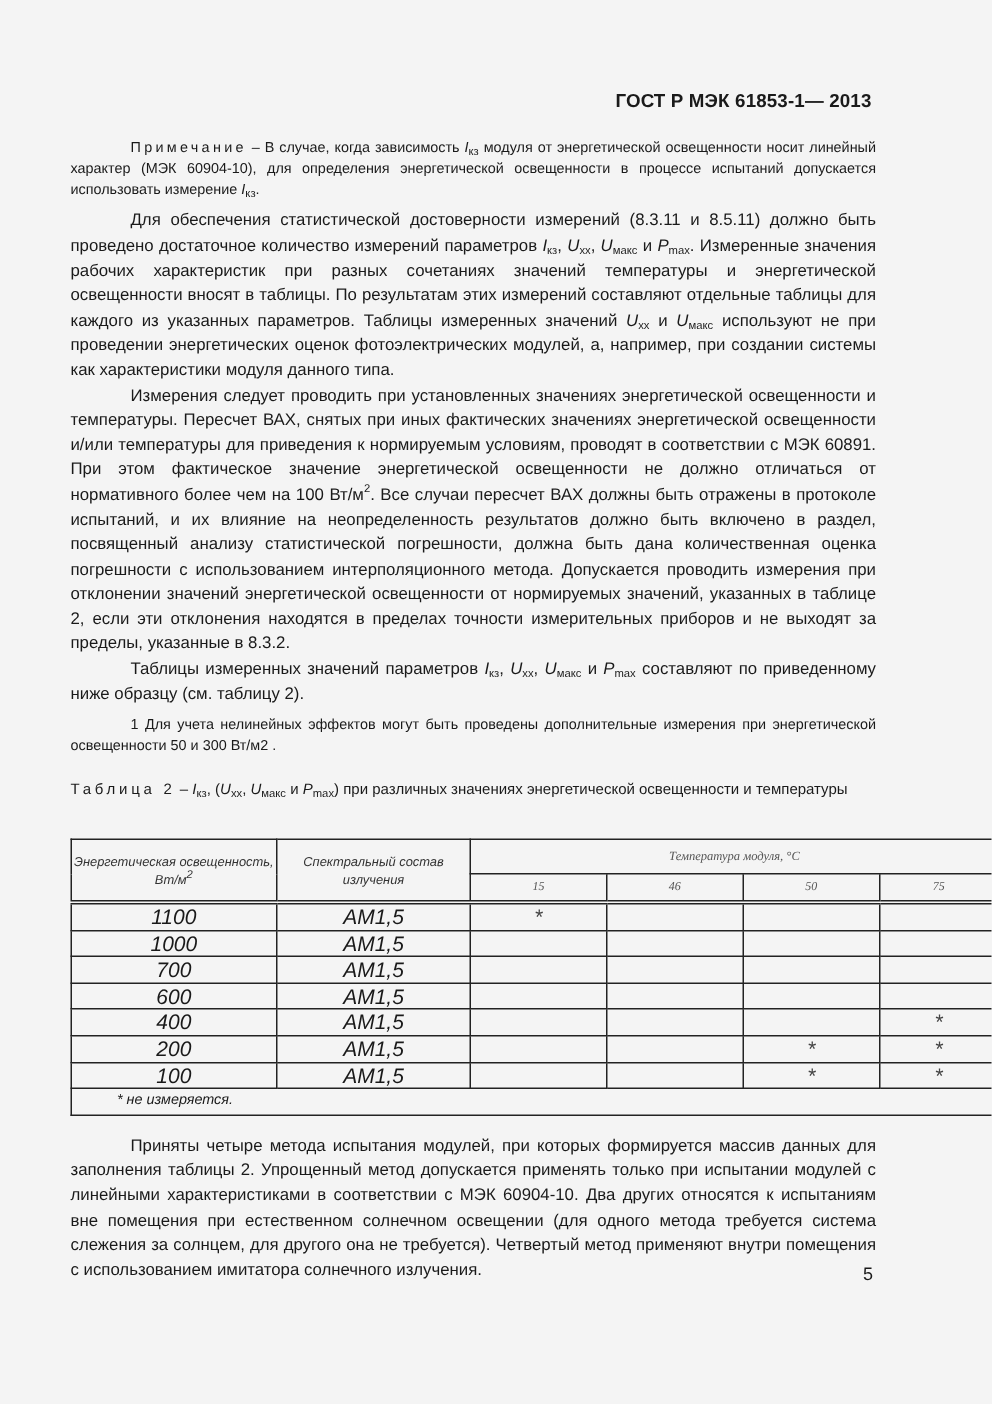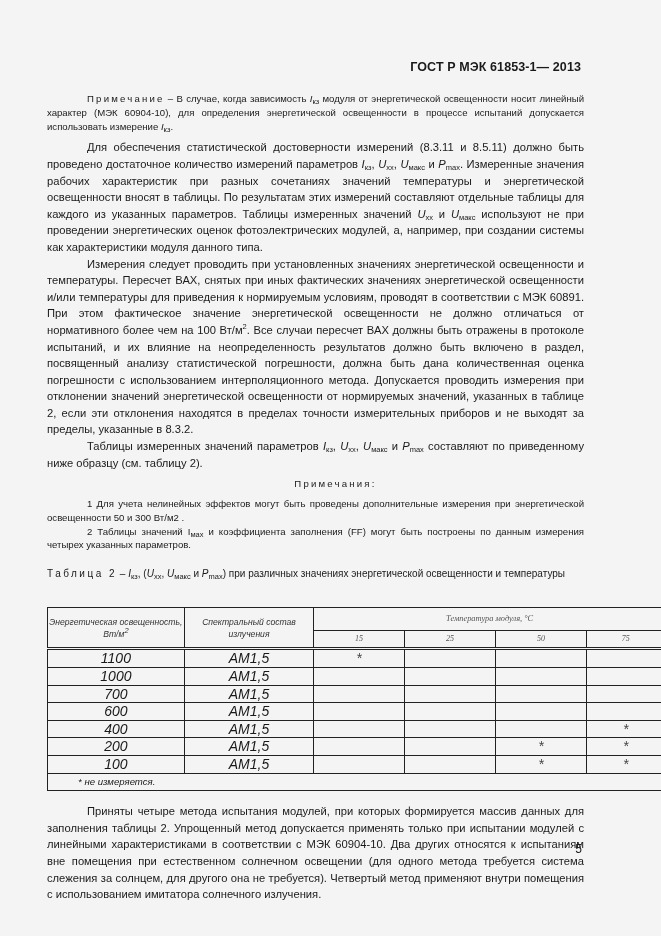--- a/index.html
+++ b/index.html
@@ -38,45 +38,43 @@
 
 
   <p class="note ind gap6"><span class="spaced">Примечание</span><span> – В случае, когда зависимость </span><i>I</i><sub>кз</sub><span> модуля от энергетической освещенности носит линейный характер (МЭК 60904-10), для определения энергетической освещенности в процессе испытаний допускается использовать измерение </span><i>I</i><sub>кз</sub><span>.</span></p>
 
   <p class="ind gap6"><span>Для обеспечения статистической достоверности измерений (8.3.11 и 8.5.11) должно быть проведено достаточное количество измерений параметров </span><i>I</i><sub>кз</sub><span>, </span><i>U</i><sub>хх</sub><span>, </span><i>U</i><sub>макс</sub><span> и </span><i>P</i><sub>max</sub><span>. Измеренные значения рабочих характеристик при разных сочетаниях значений температуры и энергетической освещенности вносят в таблицы. По результатам этих измерений составляют отдельные таблицы для каждого из указанных параметров. Таблицы измеренных значений </span><i>U</i><sub>хх</sub><span> и </span><i>U</i><sub>макс</sub><span> используют не при проведении энергетических оценок фотоэлектрических модулей, а, например, при создании системы как характеристики модуля данного типа.</span></p>
 
   <p class="ind"><span>Измерения следует проводить при установленных значениях энергетической освещенности и температуры. Пересчет ВАХ, снятых при иных фактических значениях энергетической освещенности и/или температуры для приведения к нормируемым условиям, проводят в соответствии с МЭК 60891. При этом фактическое значение энергетической освещенности не должно отличаться от нормативного более чем на 100 Вт/м</span><sup>2</sup><span>. Все случаи пересчет ВАХ должны быть отражены в протоколе испытаний, и их влияние на неопределенность результатов должно быть включено в раздел, посвященный анализу статистической погрешности, должна быть дана количественная оценка погрешности с использованием интерполяционного метода. Допускается проводить измерения при отклонении значений энергетической освещенности от нормируемых значений, указанных в таблице 2, если эти отклонения находятся в пределах точности измерительных приборов и не выходят за пределы, указанные в 8.3.2.</span></p>
 
   <p class="ind"><span>Таблицы измеренных значений параметров </span><i>I</i><sub>кз</sub><span>, </span><i>U</i><sub>хх</sub><span>, </span><i>U</i><sub>макс</sub><span> и </span><i>P</i><sub>max</sub><span> составляют по приведенному ниже образцу (см. таблицу 2).</span></p>
 
-  <p class="note ind gap6 spaced">Примечания:</p>
 
   <p class="note ind gap6">1 Для учета нелинейных эффектов могут быть проведены дополнительные измерения при энергетической освещенности 50 и 300 Вт/м2 .</p>
-  <p class="note ind"><span>2 Таблицы значений I</span><sub>мах</sub><span> и коэффициента заполнения (FF) могут быть построены по данным измерения четырех указанных параметров.</span></p>
 
   <div class="tcap"><span class="spaced">Таблица 2</span><span> – </span><i>I</i><sub>кз</sub><span>, </span>(<i>U</i><sub>хх</sub><span>, </span><i>U</i><sub>макс</sub><span> и </span><i>P</i><sub>max</sub>)<span> при различных значениях энергетической освещенности и температуры</span></div>
 
   <table>
     <colgroup>
         <col style="width:112px">
         <col style="width:106px">
         <col style="width:74px">
         <col style="width:75px">
         <col style="width:74px">
         <col style="width:65px">
       </colgroup>
     <tbody>
         <tr class="hdr1">
       <th rowspan="2" class="thead-small"><span>Энергетическая освещенность, Вт/м</span><sup>2</sup></th>
       <th rowspan="2" class="thead-small">Спектральный состав излучения</th>
       <th colspan="4" class="temp-title">Температура модуля, °С</th>
     </tr>
     <tr class="hdr2">
       <th>15</th>
-      <th>25</th>
+      <th>46</th>
       <th>50</th>
       <th>75</th>
     </tr>
     <tr class="data firstdata">
       <td>1100</td>
           <td>AM1,5</td>
       <td class="star">*</td>
           <td class="star"></td>
           <td class="star"></td>
           <td class="star"></td>

